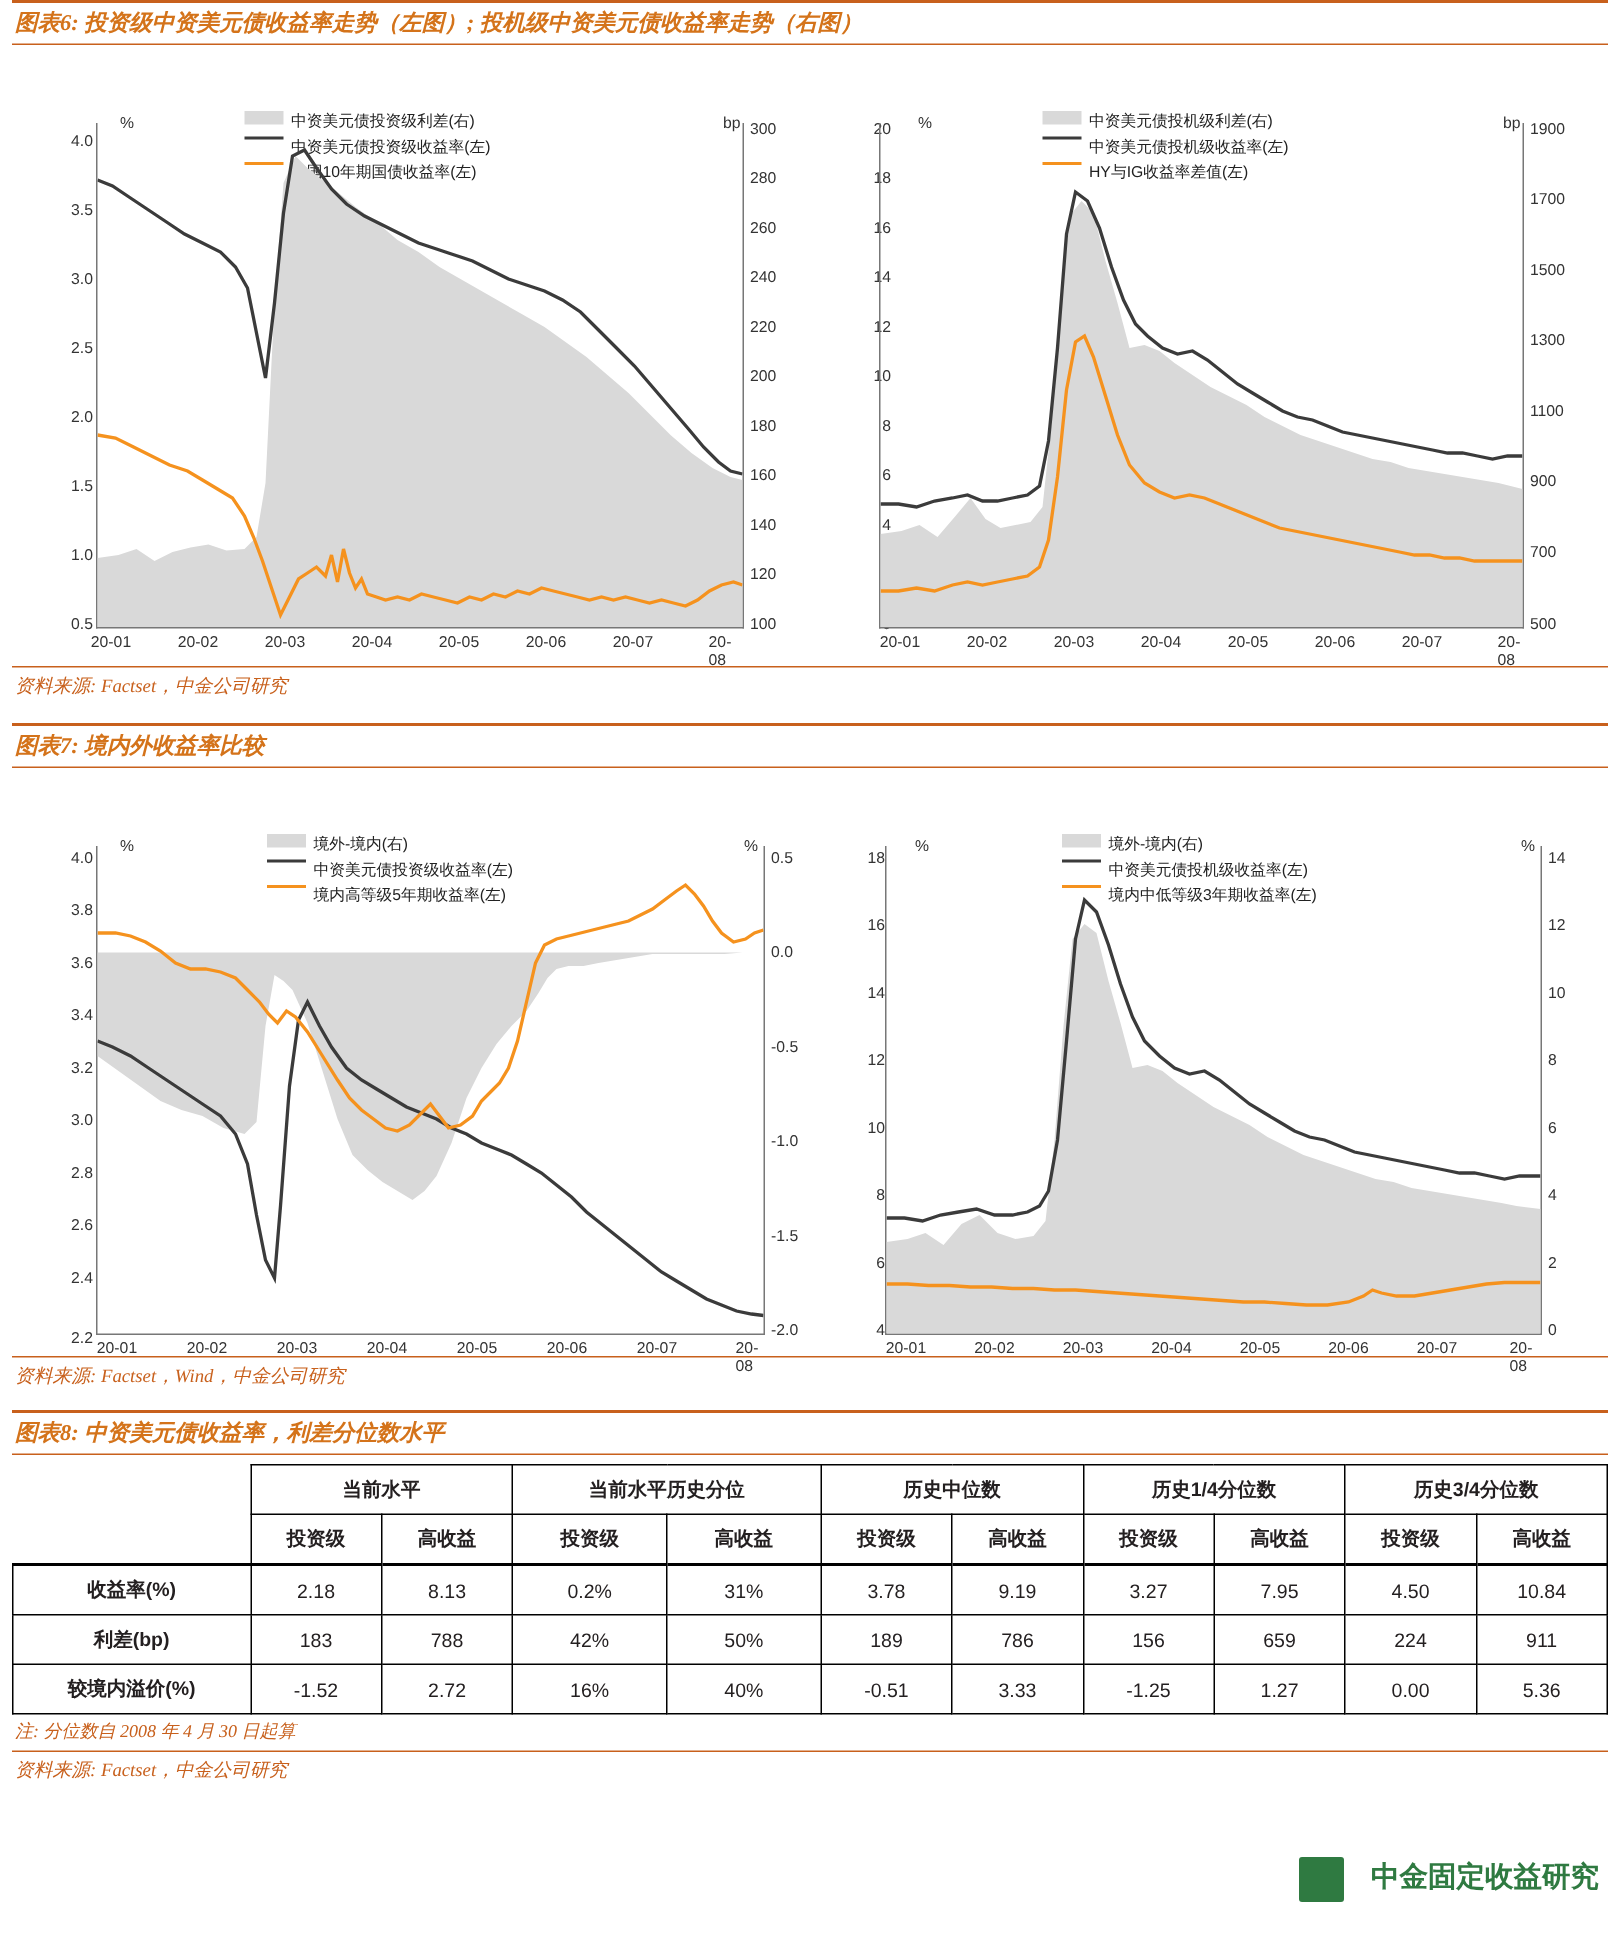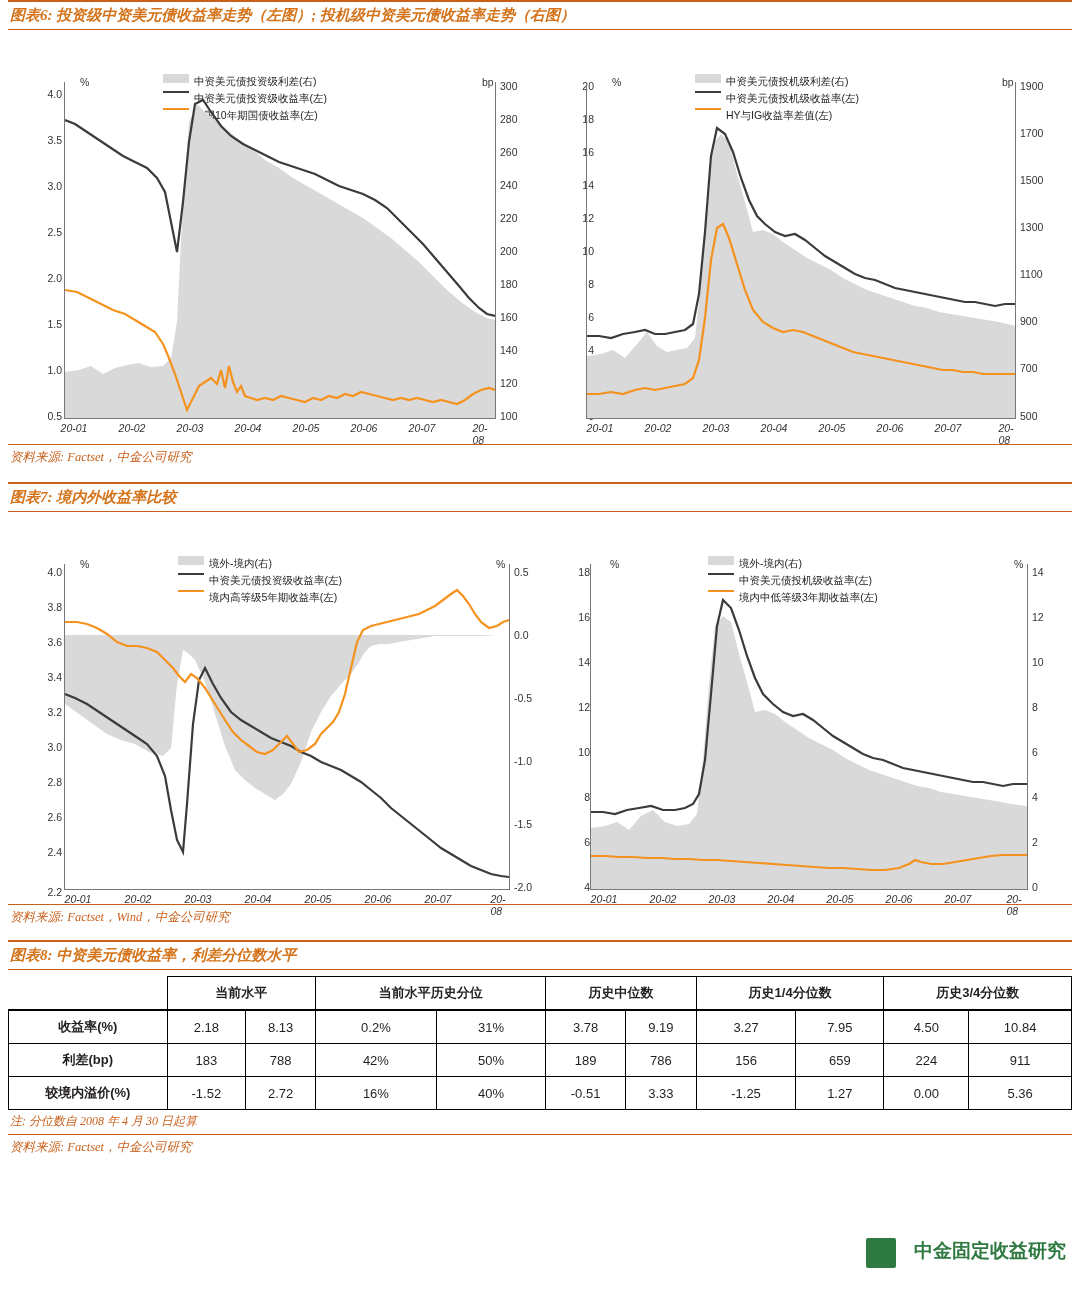--- a/index.html
+++ b/index.html
@@ -22,21 +22,21 @@
   }
   .panel-row{display:flex;width:1064px;margin:0 8px;}
   .panel{position:relative;}
 
   
   .plot{position:absolute;border-left:1px solid #777;border-bottom:1px solid #777;}
   .plot.right-axis{border-right:1px solid #777;}
   .axis-lab{position:absolute;font-size:10.5px;color:#333;white-space:nowrap;}
   .ytick{position:absolute;font-size:10.5px;color:#333;text-align:right;transform:translateY(-50%);}
   .ytick-r{position:absolute;font-size:10.5px;color:#333;text-align:left;transform:translateY(-50%);}
-  .xtick{position:absolute;font-size:10.5px;color:#333;transform:translateX(-50%);top:0;font-style:italic;}
+  .xtick{position:absolute;font-size:10.5px;color:#333;transform:translateX(-50%);top:0;}
   .legend{position:absolute;font-size:10.5px;color:#222;line-height:15px;}
   .legend div{display:flex;align-items:flex-start;margin-bottom:2px;white-space:nowrap;}
   .swatch{display:inline-block;width:26px;height:9px;margin-right:5px;flex:none;}
   .sw-grey{background:#d9d9d9;}
   .sw-line-dark{height:0;border-top:2px solid #3b3b3b;margin-top:0;}
   .sw-line-orange{height:0;border-top:2px solid #f5921e;}
   svg{display:block;}
 
   
   table.data{
@@ -323,20 +323,33 @@
 <table class="data">
   <thead>
     <tr>
       <th style="width:150px;border:none;"></th>
       <th colspan="2">当前水平</th>
       <th colspan="2">当前水平历史分位</th>
       <th colspan="2">历史中位数</th>
       <th colspan="2">历史1/4分位数</th>
       <th colspan="2">历史3/4分位数</th>
     </tr>
+    <tr>
+      <th style="border:none;"></th>
+      <th>投资级</th>
+      <th>高收益</th>
+      <th>投资级</th>
+      <th>高收益</th>
+      <th>投资级</th>
+      <th>高收益</th>
+      <th>投资级</th>
+      <th>高收益</th>
+      <th>投资级</th>
+      <th>高收益</th>
+    </tr>
   </thead>
   <tbody>
     <tr>
       <td class="rowhead nb-top">收益率(%)</td>
       <td class="nb-top">2.18</td>
       <td class="nb-top">8.13</td>
       <td class="nb-top">0.2%</td>
       <td class="nb-top">31%</td>
       <td class="nb-top">3.78</td>
       <td class="nb-top">9.19</td>

